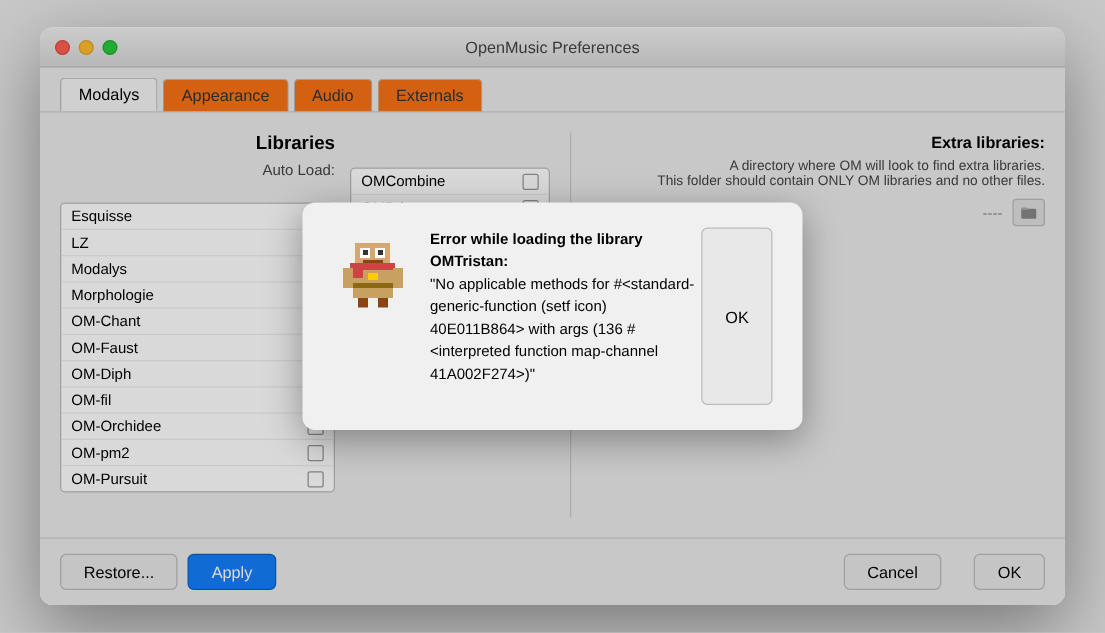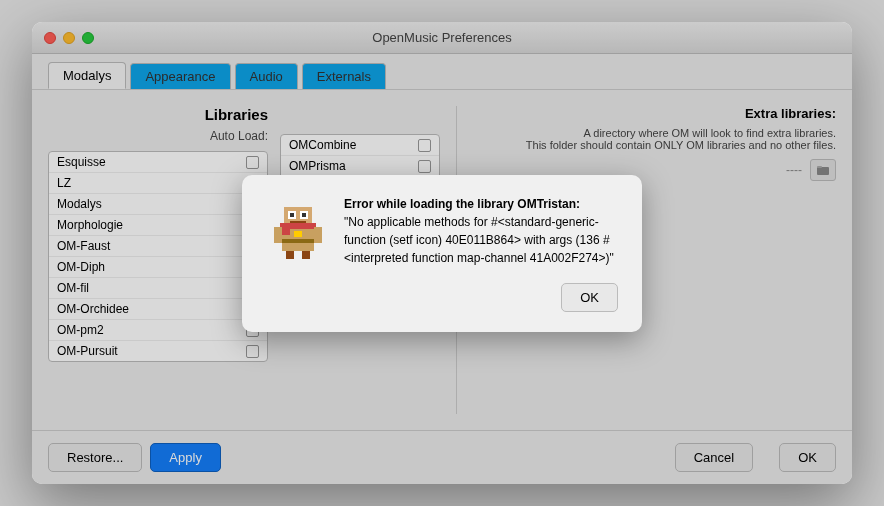--- a/index.html
+++ b/index.html
@@ -63,21 +63,21 @@
       border-bottom: 1px solid #ccc;
       gap: 4px;
     }
 
     .tab {
       padding: 5px 14px;
       font-size: 13px;
       border: 1px solid #bbb;
       border-bottom: none;
       border-radius: 4px 4px 0 0;
-      background: #0ea5e9;
+      background: #f97316;
       color: #333;
       cursor: pointer;
     }
 
     .tab.active {
       background: #f5f5f5;
       border-bottom: 1px solid #f5f5f5;
       color: #000;
     }
 
@@ -97,21 +97,21 @@
     .panel-title {
       font-size: 15px;
       font-weight: 700;
       margin-bottom: 6px;
       color: #000;
     }
 
     .auto-load-label {
       font-size: 12px;
       color: #444;
-      margin-bottom: 8px;
+      margin-bottom: 19px;
     }
 
     .lib-list {
       background: #fff;
       border: 1px solid #bbb;
       border-radius: 4px;
       overflow-y: auto;
       max-height: 240px;
     }
 
@@ -232,21 +232,21 @@
       z-index: 100;
     }
 
     .dialog-box {
       background: #f0f0f0;
       border-radius: 10px;
       box-shadow: 0 8px 30px rgba(0,0,0,0.35);
       padding: 20px 24px;
       width: 400px;
       display: flex;
-      flex-direction: column;
+      flex-direction: row;
     }
 
     .dialog-body {
       display: flex;
       gap: 14px;
       margin-bottom: 16px;
     }
 
     .dialog-text {
       font-size: 12px;
@@ -311,20 +311,24 @@
         <div class="lib-row">
           <span>LZ</span>
           <div class="lib-checkbox"></div>
         </div>
         <div class="lib-row">
           <span>Modalys</span>
           <div class="lib-checkbox"></div>
         </div>
         <div class="lib-row">
           <span>Morphologie</span>
+          <div class="lib-checkbox"></div>
+        </div>
+        <div class="lib-row">
+          <span>OM-Chant</span>
           <div class="lib-checkbox"></div>
         </div>
         <div class="lib-row">
           <span>OM-Faust</span>
           <div class="lib-checkbox"></div>
         </div>
         <div class="lib-row">
           <span>OM-Diph</span>
           <div class="lib-checkbox"></div>
         </div>

